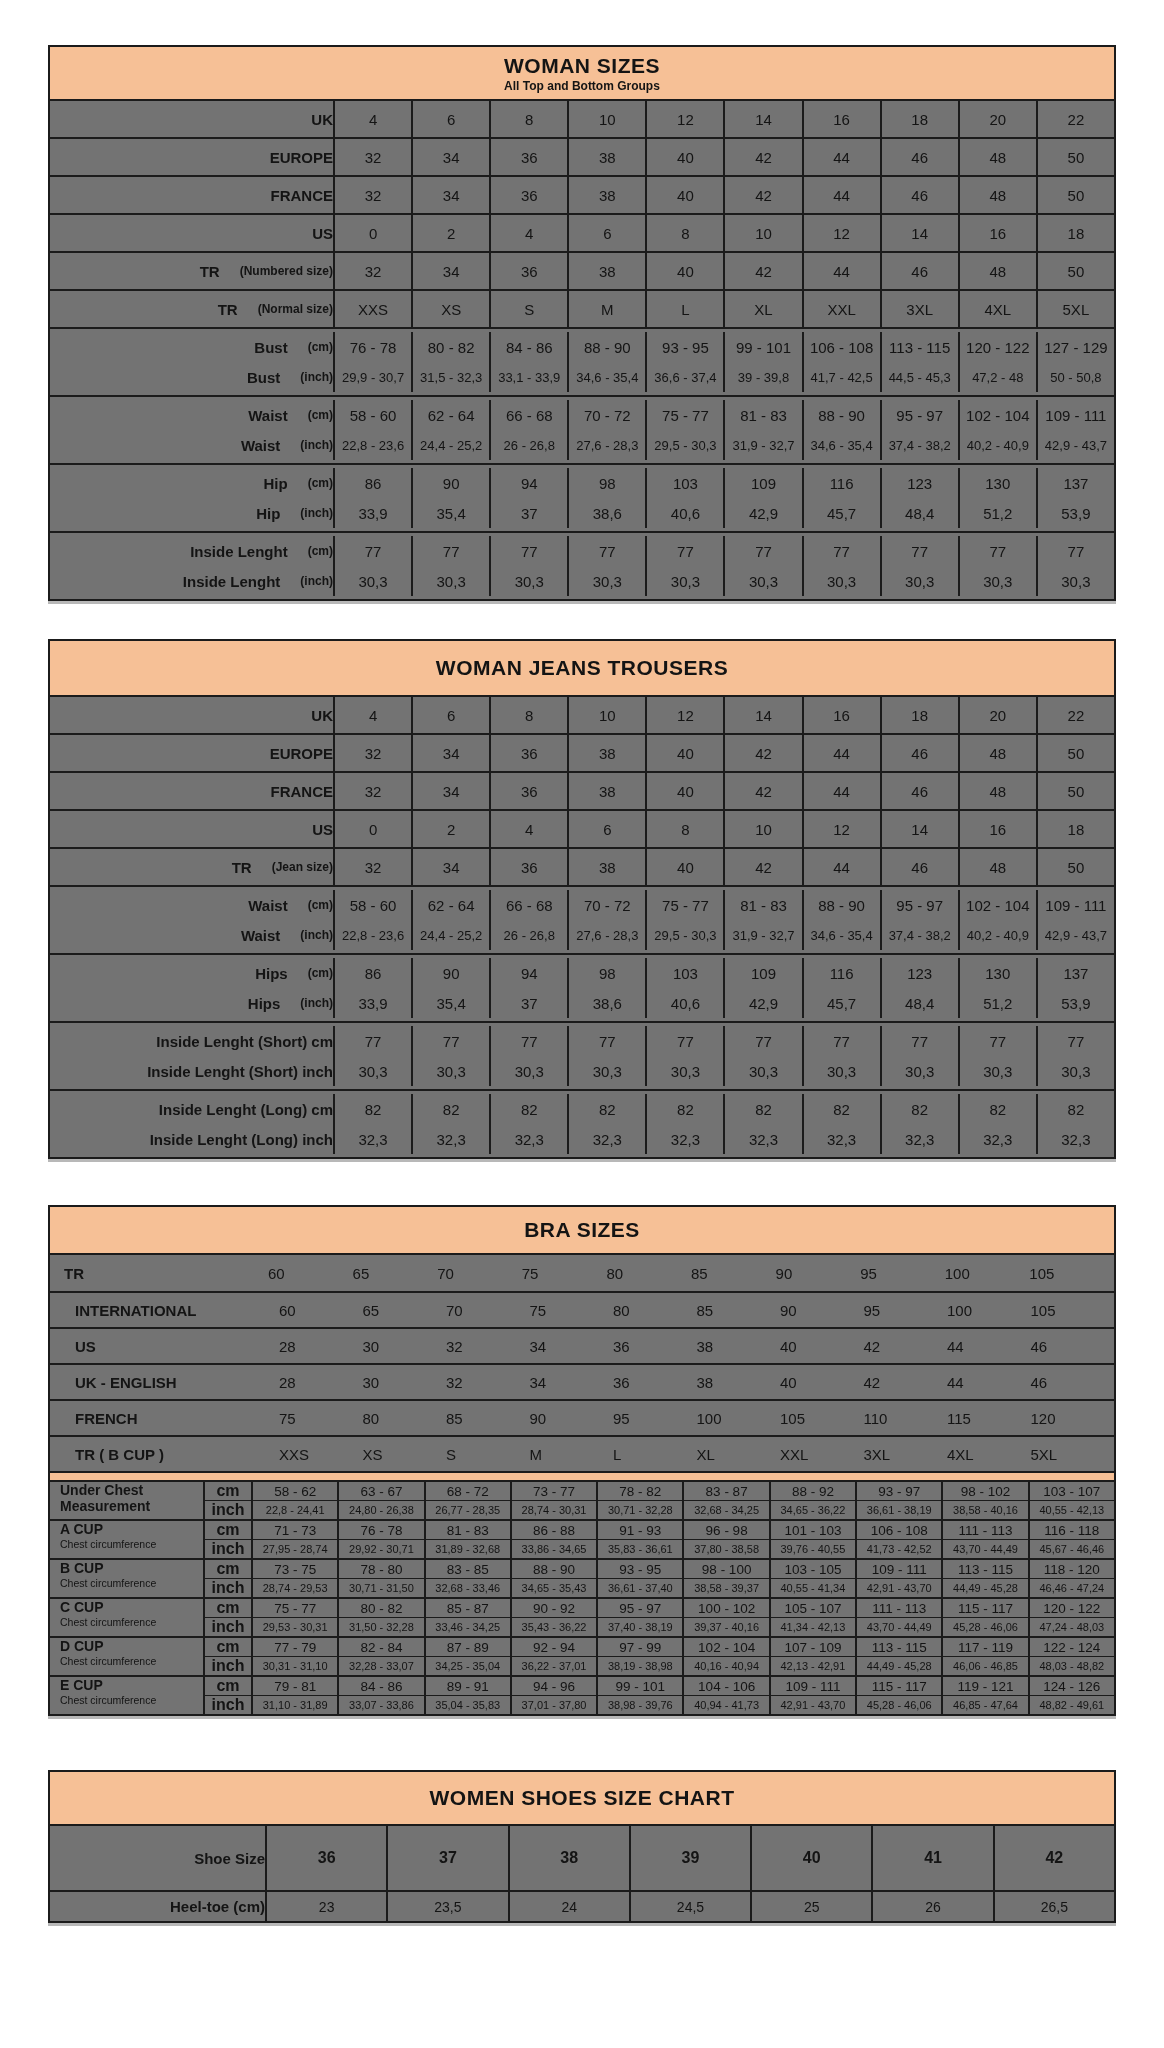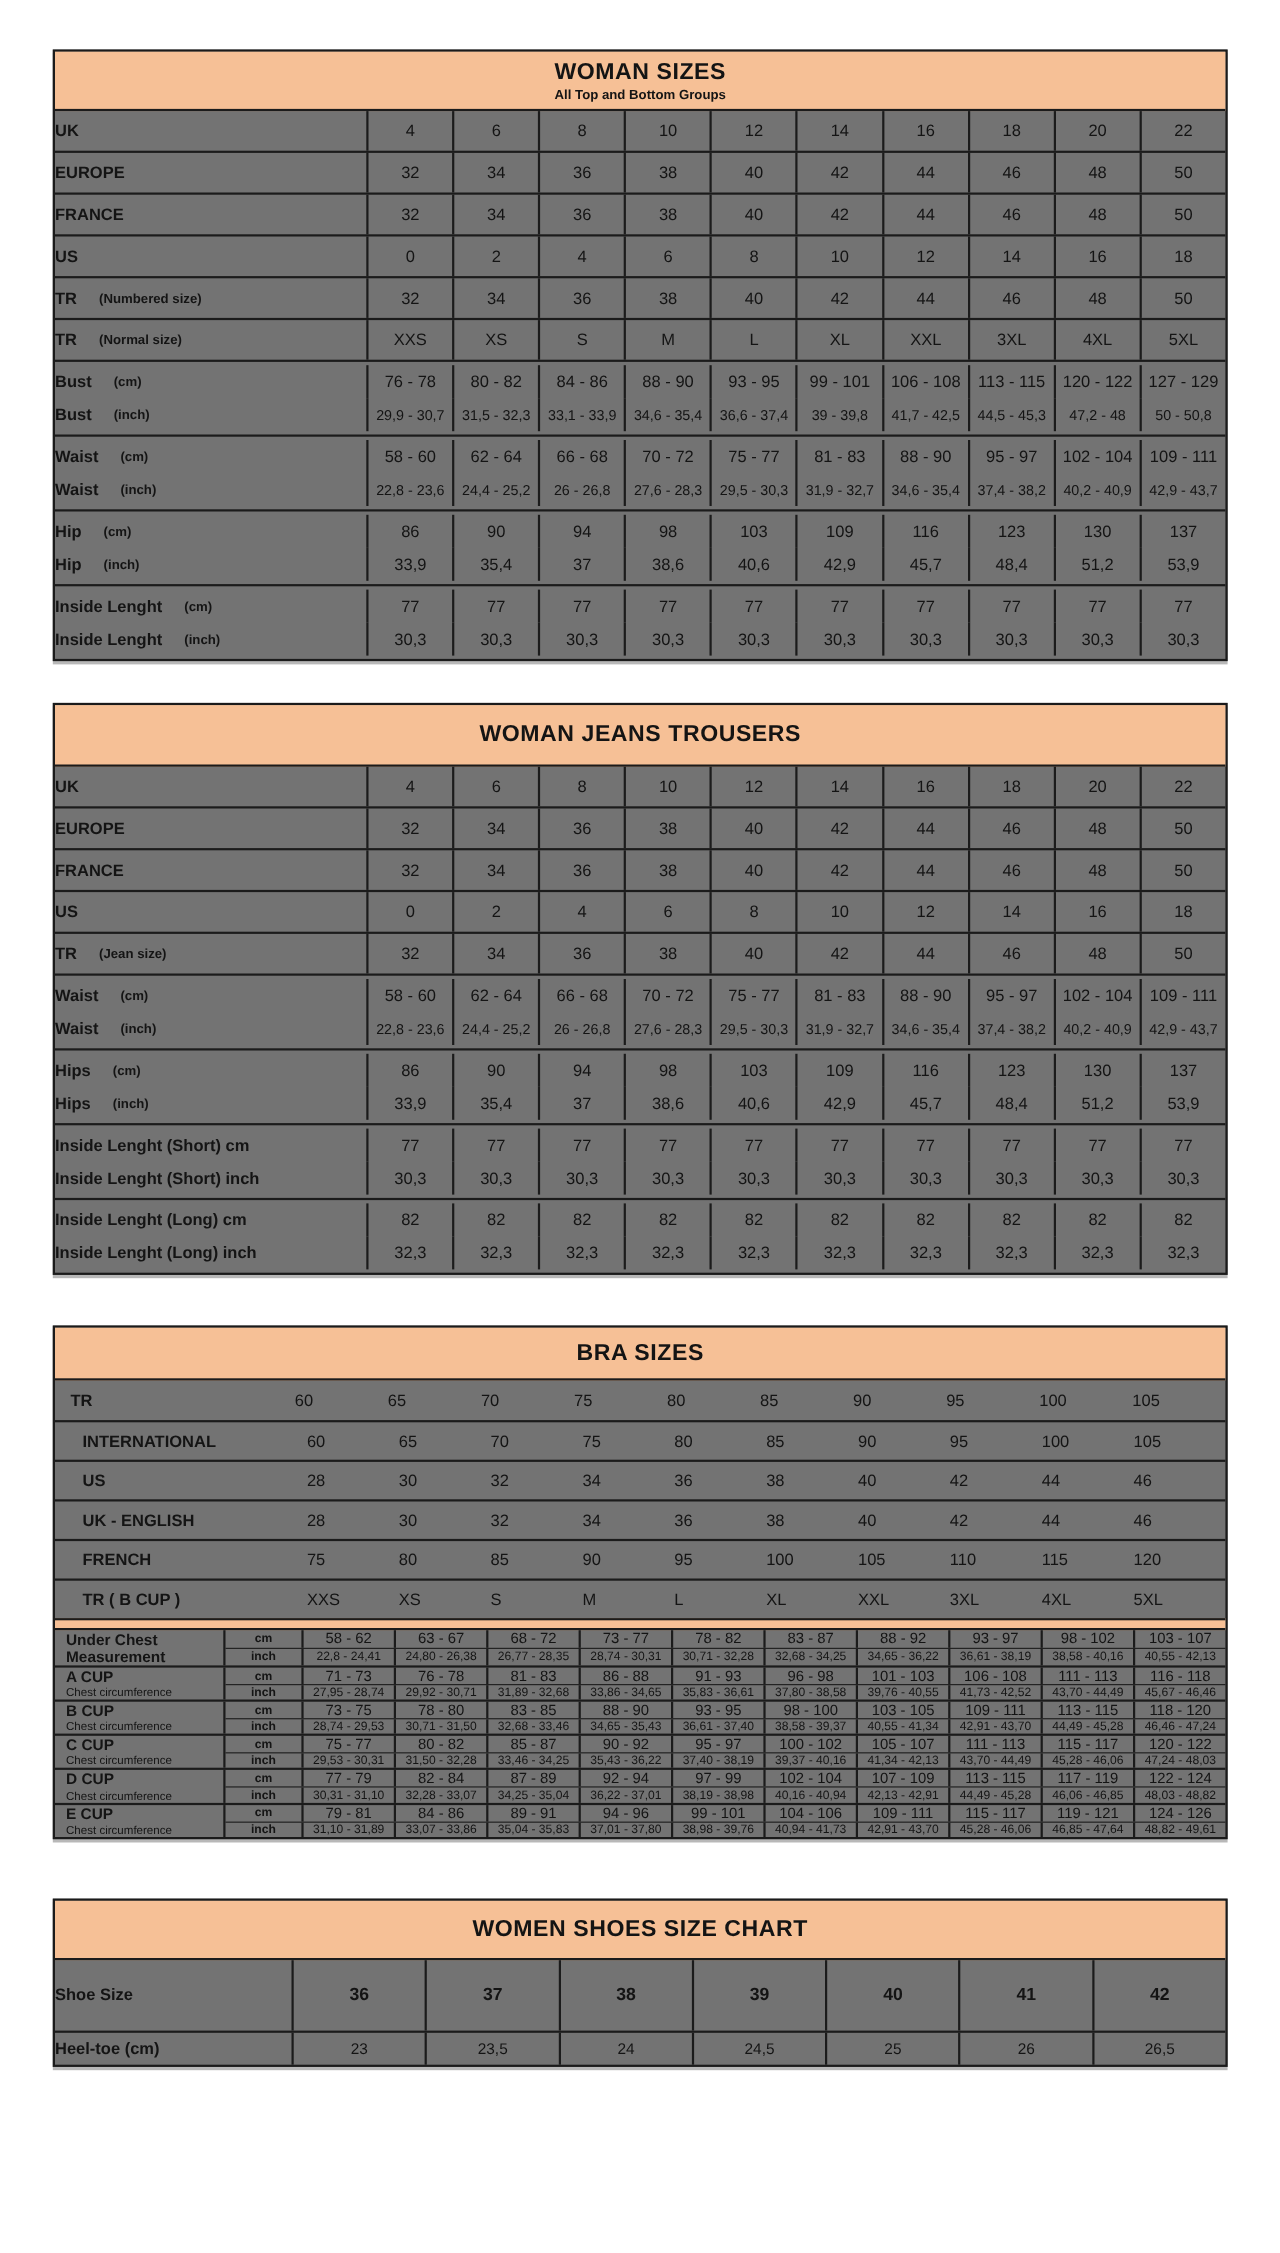--- a/index.html
+++ b/index.html
@@ -19,21 +19,21 @@
   .tbl-title{font-size:21px;font-weight:700;letter-spacing:.5px;}
   .tbl-subtitle{font-size:12px;font-weight:700;margin-top:1px;}
 
   
   .sec{border-top:2px solid var(--line);}
   .tbl-body .sec:first-child{border-top:none;}
   .sec.multi{padding:3px 0;}
   .row{display:flex;align-items:stretch;height:36px;}
   .sec.multi .row{height:30px;}
   .cell{display:flex;align-items:center;justify-content:center;}
-  .cell.label{width:283px;justify-content:flex-start;padding-left:0;font-weight:700;font-size:15px;}
+  .cell.label{width:283px;justify-content:flex-end;padding-left:0;font-weight:700;font-size:15px;}
   .lab-note{font-size:12px;font-weight:700;margin-left:20px;}
   .cell.val{flex:1;border-left:2px solid var(--line);font-size:15px;}
   .row.dense1 .cell.val{font-size:13px;}
 
   
   .bra-row{display:flex;height:36px;align-items:center;}
   .bra-row + .bra-row{border-top:2px solid var(--line);padding-left:11px;}
   .bra-label{width:218px;padding-left:14px;font-weight:700;font-size:15px;}
   .bra-val{flex:1;text-align:left;font-size:15px;}
   .bra-sep{height:11px;background:var(--hdr);border-top:2px solid var(--line);border-bottom:2px solid var(--line);}
@@ -41,22 +41,22 @@
   
   .cup-sec{display:flex;}
   .cup-sec + .cup-sec{border-top:2px solid var(--line);}
   .cup-label{width:155px;border-right:2px solid var(--line);display:flex;flex-direction:column;
              justify-content:flex-start;padding-left:10px;}
   .cup-main{font-weight:700;font-size:14px;line-height:1.15;}
   .cup-sub{font-size:10.5px;font-weight:400;margin-top:1px;}
   .cup-rows{flex:1;display:flex;flex-direction:column;}
   .cup-row{display:flex;height:29px;flex:1;}
   .cup-row + .cup-row{border-top:1.5px solid var(--line);}
-  .cup-unit{width:69px;display:flex;align-items:center;justify-content:center;
-            font-weight:700;font-size:11px;}
+  .cup-unit{width:46px;display:flex;align-items:center;justify-content:center;
+            font-weight:700;font-size:16px;}
   .cup-val{flex:1;border-left:2px solid var(--line);display:flex;align-items:center;
            justify-content:center;font-size:13.5px;}
   .cup-row.dense2 .cup-val{font-size:11px;}
 
   
   .shoes-row{display:flex;}
   .shoes-row + .shoes-row{border-top:2px solid var(--line);}
   .shoes-row:first-child{height:64px;}
   .shoes-row:first-child .cell.val{font-weight:700;font-size:16px;}
   .shoes-row + .shoes-row{height:31px;}

